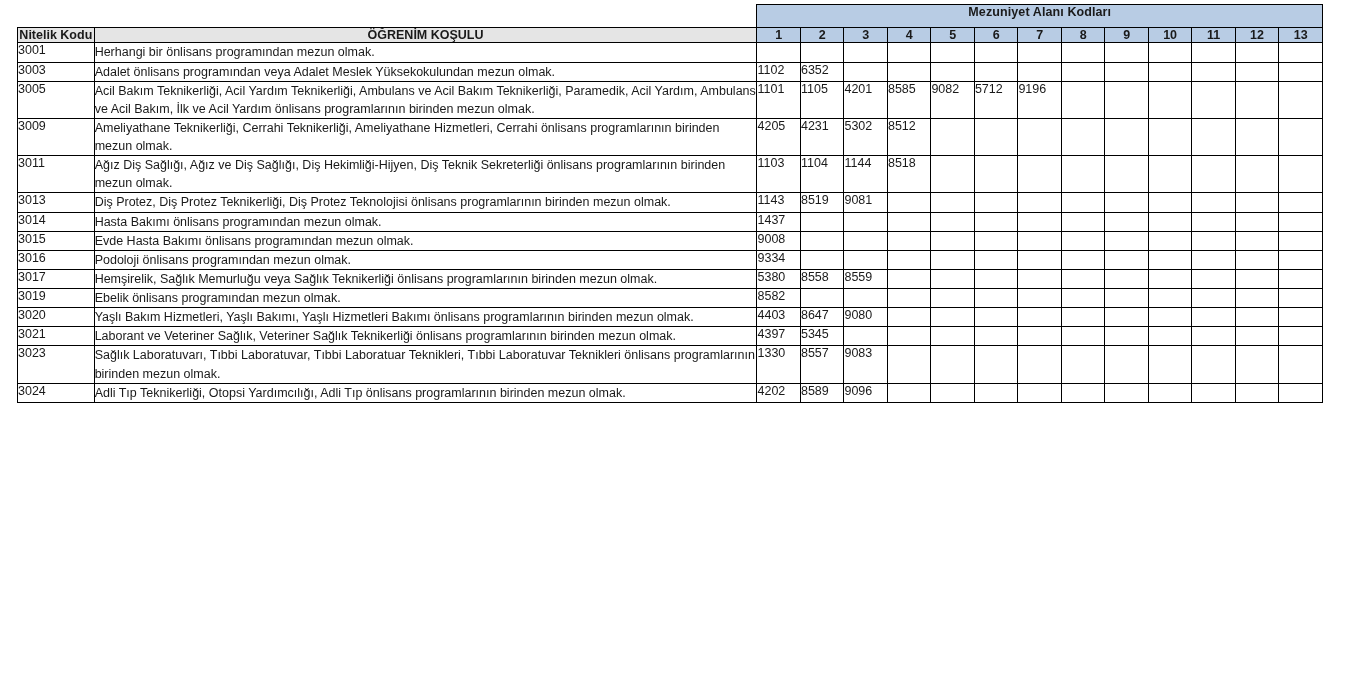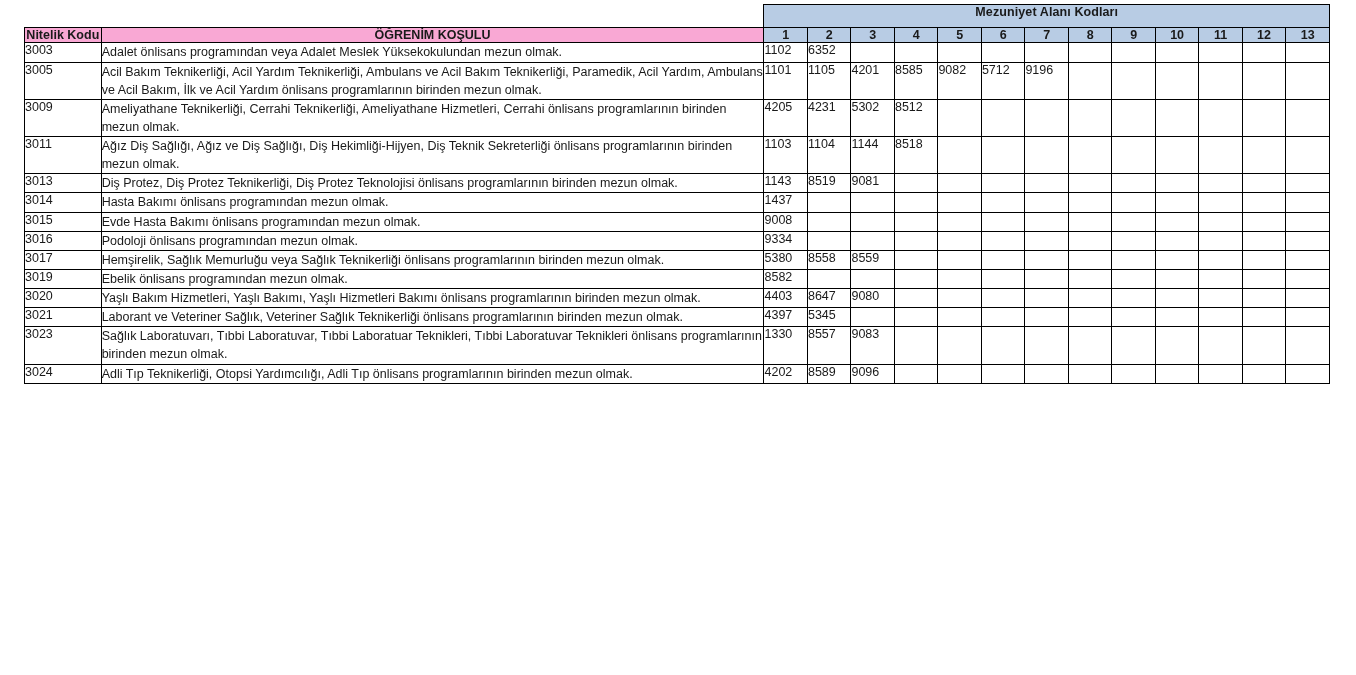--- a/index.html
+++ b/index.html
@@ -13,21 +13,21 @@
     font-family: "Liberation Sans", sans-serif;
     font-size: 12.5px;
     color: #1a1a1a;
     overflow: hidden;
   }
   .page {
     position: relative;
     width: 1260px;
     height: 675px;
     box-sizing: border-box;
-    padding: 4px 22px 0 24px;
+    padding: 4px 22px 0 17px;
   }
   table.qual {
     border-collapse: collapse;
     table-layout: fixed;
     width: 1306px;
   }
   table.qual td, table.qual th {
     border: 1px solid #000000;
     padding: 0;
     vertical-align: top;
@@ -36,21 +36,21 @@
   .hdr-group {
     background: #b8cce4;
     text-align: center;
     font-weight: bold;
     font-size: 12.5px;
     height: 22px;
     vertical-align: middle;
     letter-spacing: .1px;
   }
   .hdr-code, .hdr-cond {
-    background: #f9a8d4;
+    background: #e5e5e5;
     text-align: center;
     font-weight: bold;
     vertical-align: middle;
     font-size: 12.5px;
     line-height: 1.15;
   }
   .hdr-num {
     background: #b8cce4;
     text-align: center;
     font-weight: bold;
@@ -131,20 +131,37 @@
         <th class="hdr-num">8</th>
         <th class="hdr-num">9</th>
         <th class="hdr-num">10</th>
         <th class="hdr-num">11</th>
         <th class="hdr-num">12</th>
         <th class="hdr-num">13</th>
       </tr>
     </thead>
     <tbody id="table-body">
         <tr>
+          <td class="code">3001</td>
+          <td class="cond">Herhangi bir önlisans programından mezun olmak.</td>
+          <td class="num"></td>
+          <td class="num"></td>
+          <td class="num"></td>
+          <td class="num"></td>
+          <td class="num"></td>
+          <td class="num"></td>
+          <td class="num"></td>
+          <td class="num"></td>
+          <td class="num"></td>
+          <td class="num"></td>
+          <td class="num"></td>
+          <td class="num"></td>
+          <td class="num"></td>
+        </tr>
+        <tr>
           <td class="code">3003</td>
           <td class="cond">Adalet önlisans programından veya Adalet Meslek Yüksekokulundan mezun olmak.</td>
           <td class="num">1102</td>
           <td class="num">6352</td>
           <td class="num"></td>
           <td class="num"></td>
           <td class="num"></td>
           <td class="num"></td>
           <td class="num"></td>
           <td class="num"></td>

